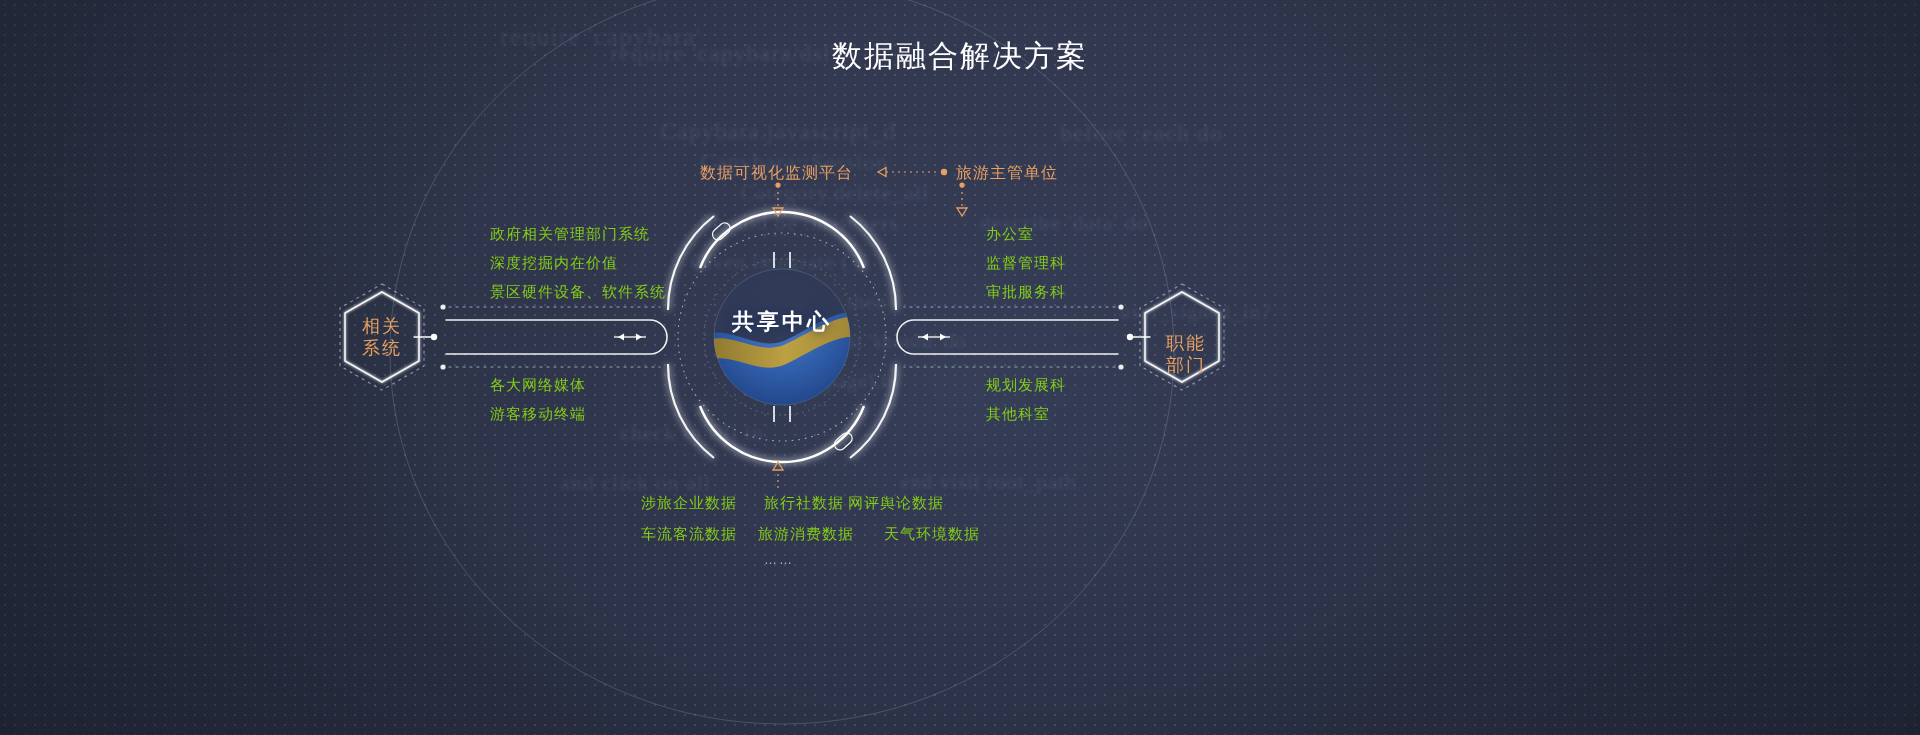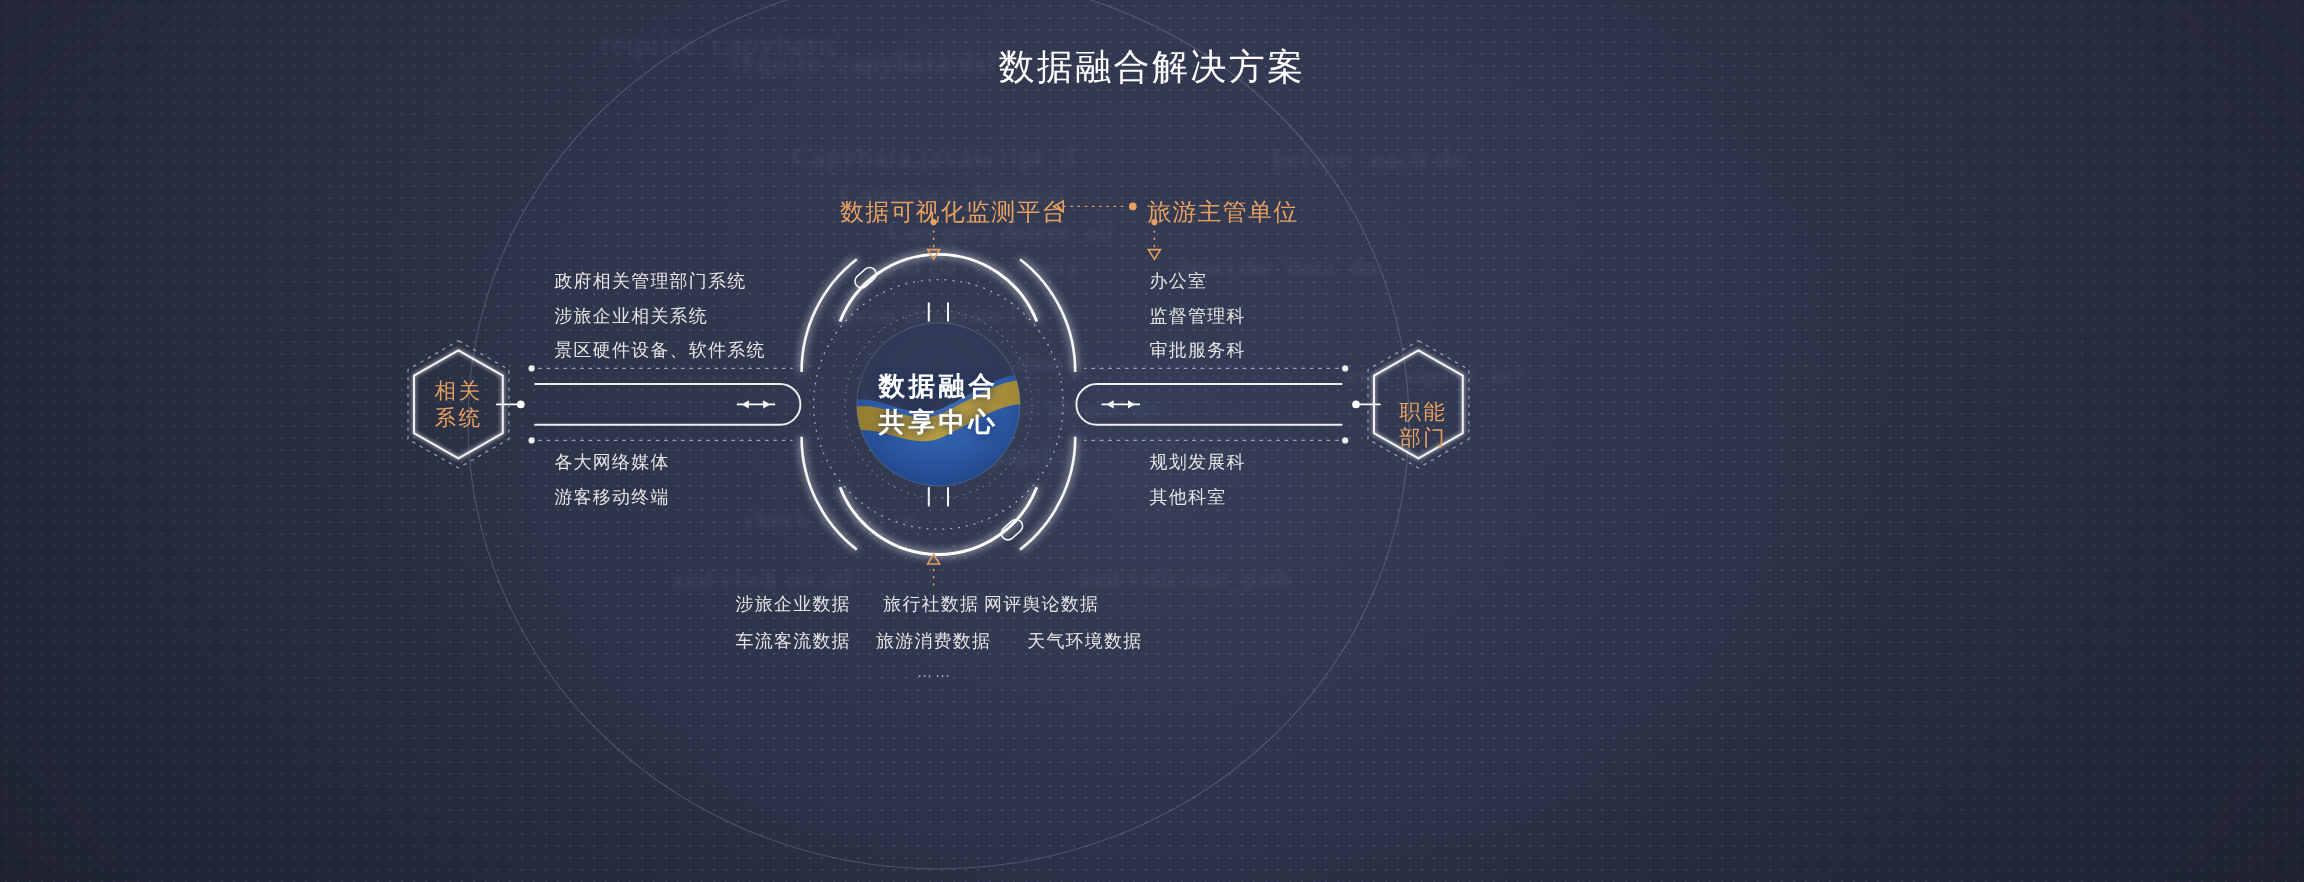--- a/index.html
+++ b/index.html
@@ -51,22 +51,22 @@
   .subtitle{
     position:absolute;left:0;right:0;top:88px;text-align:center;
     color:#e4e8f2;font-size:17px;letter-spacing:1px;
   }
 
   
   svg#diagram{position:absolute;left:0;top:0;width:1920px;height:735px;}
 
   
   .lbl{position:absolute;white-space:nowrap;}
-  .lbl-orange{color:#e8a062;font-size:20px;letter-spacing:1px;}
-  .lbl-gray{color:#e5e5e5;font-size:15px;letter-spacing:1px;}
+  .lbl-orange{color:#e8a062;font-size:16px;letter-spacing:1px;}
+  .lbl-gray{color:#84cc16;font-size:15px;letter-spacing:1px;margin-left:28px;}
   .lbl-hex{color:#e8a062;font-size:18px;line-height:22px;text-align:center;letter-spacing:2px;}
   .lbl-dots{color:#aab3c9;font-size:13px;letter-spacing:2px;}
 
   .center-text{
     position:absolute;text-align:center;color:#ffffff;
     font-size:22px;font-weight:bold;line-height:30px;letter-spacing:3px;
     text-shadow:0 0 8px rgba(20,40,90,.9);
   }
 </style>
 </head>
@@ -244,38 +244,37 @@
     <g>
       <path d="M778 462 l-5 8 h10 z" fill="none" stroke="#e8a062" stroke-width="1.3"></path>
       <line x1="778" y1="474" x2="778" y2="492" stroke="#e8a062" stroke-width="1.2" stroke-dasharray="2 4"></line>
     </g>
 
   </svg>
 
   <div class="title">数据融合解决方案</div>
 
   <div class="center-text" style="left:682px;top:307px;width:200px;">
-    <div>数据融合</div>
     <div>共享中心</div>
   </div>
 
   <div class="lbl lbl-orange" style="left:700px;top:163px;">数据可视化监测平台</div>
   <div class="lbl lbl-orange" style="left:956px;top:163px;">旅游主管单位</div>
 
   <div class="lbl lbl-hex" style="left:342px;top:315px;width:80px;">
     <div>相关</div>
     <div>系统</div>
   </div>
   <div class="lbl lbl-hex" style="left:1142px;top:332px;width:88px;">
     <div>职能</div>
     <div>部门</div>
   </div>
 
   <div class="lbl lbl-gray" style="left:462px;top:225px;">政府相关管理部门系统</div>
-  <div class="lbl lbl-gray" style="left:462px;top:254px;">涉旅企业相关系统</div>
+  <div class="lbl lbl-gray" style="left:462px;top:254px;">深度挖掘内在价值</div>
   <div class="lbl lbl-gray" style="left:462px;top:283px;">景区硬件设备、软件系统</div>
 
   <div class="lbl lbl-gray" style="left:462px;top:376px;">各大网络媒体</div>
   <div class="lbl lbl-gray" style="left:462px;top:405px;">游客移动终端</div>
 
   <div class="lbl lbl-gray" style="left:958px;top:225px;">办公室</div>
   <div class="lbl lbl-gray" style="left:958px;top:254px;">监督管理科</div>
   <div class="lbl lbl-gray" style="left:958px;top:283px;">审批服务科</div>
 
   <div class="lbl lbl-gray" style="left:958px;top:376px;">规划发展科</div>

